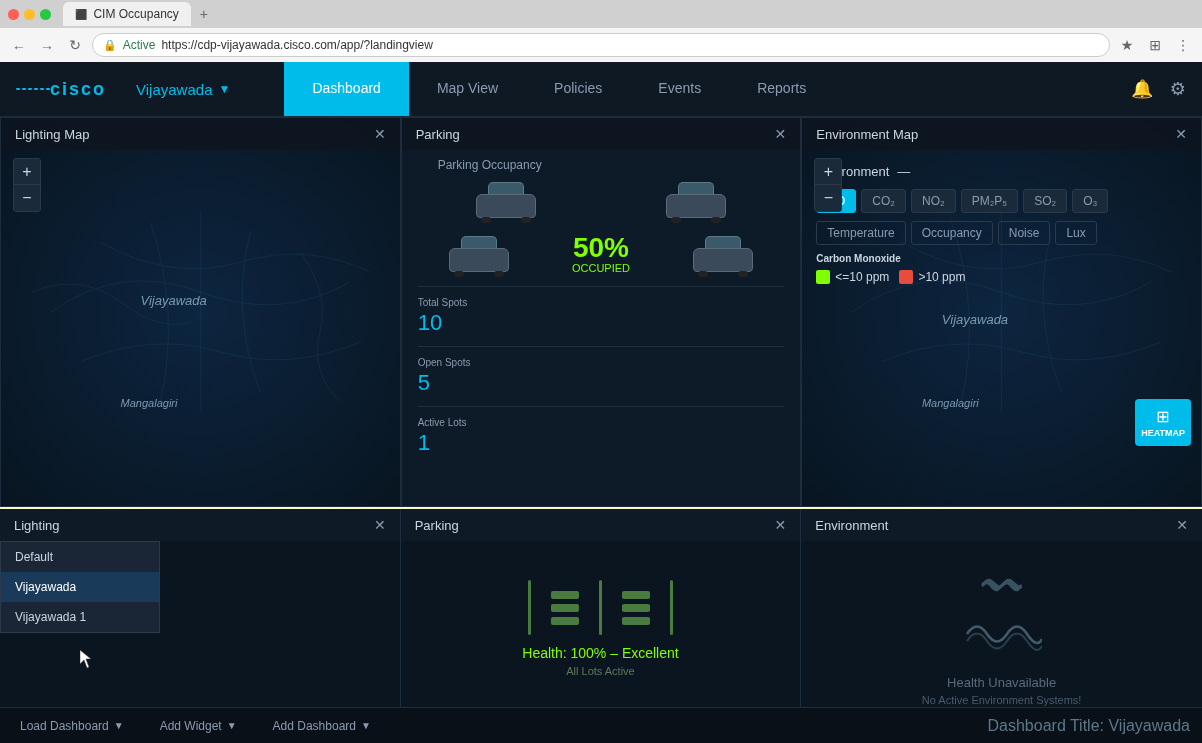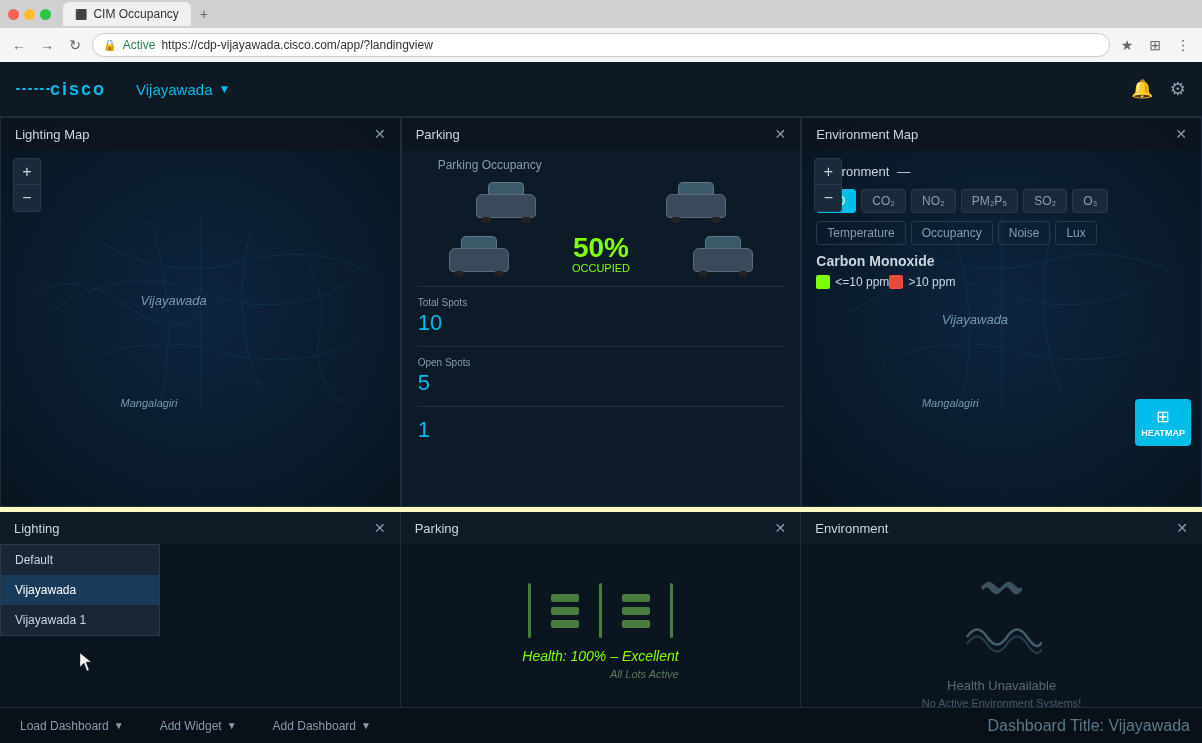--- a/index.html
+++ b/index.html
@@ -284,22 +284,22 @@
       color: white;
       border-color: #00bceb;
     }
     .env-tab.secondary {
       background: transparent;
       color: #8a9bb0;
     }
     .legend-section {
       margin-top: 8px;
     }
-    .legend-title { color: #ccd6e0; font-size: 14px; font-weight: 600; margin-bottom: 6px; }
-    .legend-items { display: flex; align-items: center; }
+    .legend-title { color: #ccd6e0; font-size: 10px; font-weight: 600; margin-bottom: 6px; }
+    .legend-items { display: flex; align-items: center; gap: 10px; }
     .legend-item { display: flex; align-items: center; gap: 5px; font-size: 12px; color: #ccd6e0; }
     .legend-box { width: 14px; height: 14px; border-radius: 2px; }
     .legend-green { background: #7fff00; }
     .legend-red { background: #e74c3c; }
 
     .heatmap-btn {
       position: absolute;
       bottom: 60px; right: 10px;
       z-index: 20;
       background: #00bceb;
@@ -310,21 +310,21 @@
       display: flex; flex-direction: column; align-items: center; gap: 2px;
     }
     .heatmap-icon { font-size: 16px; color: white; }
     .heatmap-label-text { font-size: 9px; color: white; font-weight: 600; }
 
     
     .bottom-row {
       display: grid;
       grid-template-columns: 1fr 1fr 1fr;
       height: 200px;
-      border-top: 5px solid #fef9c3;
+      border-top: 2px solid #fef9c3;
     }
 
     .bottom-panel {
       border-right: 1px solid #1e2d3d;
       background: #0b1520;
       display: flex; flex-direction: column;
       position: relative;
     }
 
     .bottom-panel-header {
@@ -374,21 +374,21 @@
     .parking-icon-container {
       display: flex; gap: 20px;
       align-items: center;
     }
 
     
     .health-text {
       text-align: center;
     }
     .health-main { color: #7fff00; font-size: 14px; font-weight: 500; }
-    .health-sub { color: #5a7a5a; font-size: 11px; margin-top: 4px; text-align: right; }
+    .health-sub { color: #5a7a5a; font-size: 11px; margin-top: 4px; }
 
     .health-unavailable { color: #5a6a7a; font-size: 13px; }
     .health-unavailable-sub { color: #4a5a6a; font-size: 11px; margin-top: 4px; }
 
     
     .env-wave {
       color: #5a7a8a;
       font-size: 40px;
       opacity: 0.6;
     }
@@ -464,20 +464,37 @@
           <div class="cisco-dot"></div>
         <div class="cisco-dot"></div>
           <div class="cisco-dot"></div>
           <div class="cisco-dot"></div>
       </div>
       <div class="cisco-text">cisco</div>
     </div>
     <div class="city-selector">
       <span class="city-name">Vijayawada</span>
       <span class="dropdown-arrow">▼</span>
+    </div>
+    <div class="nav-tabs">
+      <div class="nav-tab active">
+        <span>Dashboard</span>
+      </div>
+      <div class="nav-tab">
+        <span>Map View</span>
+      </div>
+      <div class="nav-tab">
+        <span>Policies</span>
+      </div>
+      <div class="nav-tab">
+        <span>Events</span>
+      </div>
+      <div class="nav-tab">
+        <span>Reports</span>
+      </div>
     </div>
     <div class="nav-icons">
       <button class="nav-icon-btn">🔔</button>
       <button class="nav-icon-btn">⚙</button>
     </div>
   </div>
 
   <div class="main-content">
 
     <div class="panel lighting-panel">
@@ -570,20 +587,21 @@
           <div class="stat-label">Total Spots</div>
           <div class="stat-value">10</div>
         </div>
         <div class="divider"></div>
         <div class="stat-row">
           <div class="stat-label">Open Spots</div>
           <div class="stat-value">5</div>
         </div>
         <div class="divider"></div>
         <div class="stat-row">
+          <div class="stat-label">Active Lots</div>
           <div class="stat-value">1</div>
         </div>
       </div>
     </div>
 
     <div class="panel env-panel">
       <div class="panel-header">
         <span>Environment Map</span>
         <button class="panel-close">✕</button>
       </div>
@@ -681,21 +699,21 @@
               <div style="width:28px;height:8px;background:#4a7c40;border-radius:2px;"></div>
             </div>
             <div style="width:3px;height:55px;background:#4a7c40;border-radius:2px;"></div>
             <div style="display:flex;flex-direction:column;gap:5px;align-items:center;">
               <div style="width:28px;height:8px;background:#4a7c40;border-radius:2px;"></div>
               <div style="width:28px;height:8px;background:#4a7c40;border-radius:2px;"></div>
               <div style="width:28px;height:8px;background:#4a7c40;border-radius:2px;"></div>
             </div>
             <div style="width:3px;height:55px;background:#4a7c40;border-radius:2px;"></div>
           </div>
-          <div class="health-text" style="margin-top:10px;font-style:italic;">
+          <div class="health-text" style="margin-top:10px;">
             <div class="health-main">Health: 100% – Excellent</div>
             <div class="health-sub">All Lots Active</div>
           </div>
         </div>
       </div>
 
       <div class="bottom-panel" style="border-right:none;">
         <div class="bottom-panel-header">
           <span>Environment</span>
           <button class="panel-close">✕</button>

